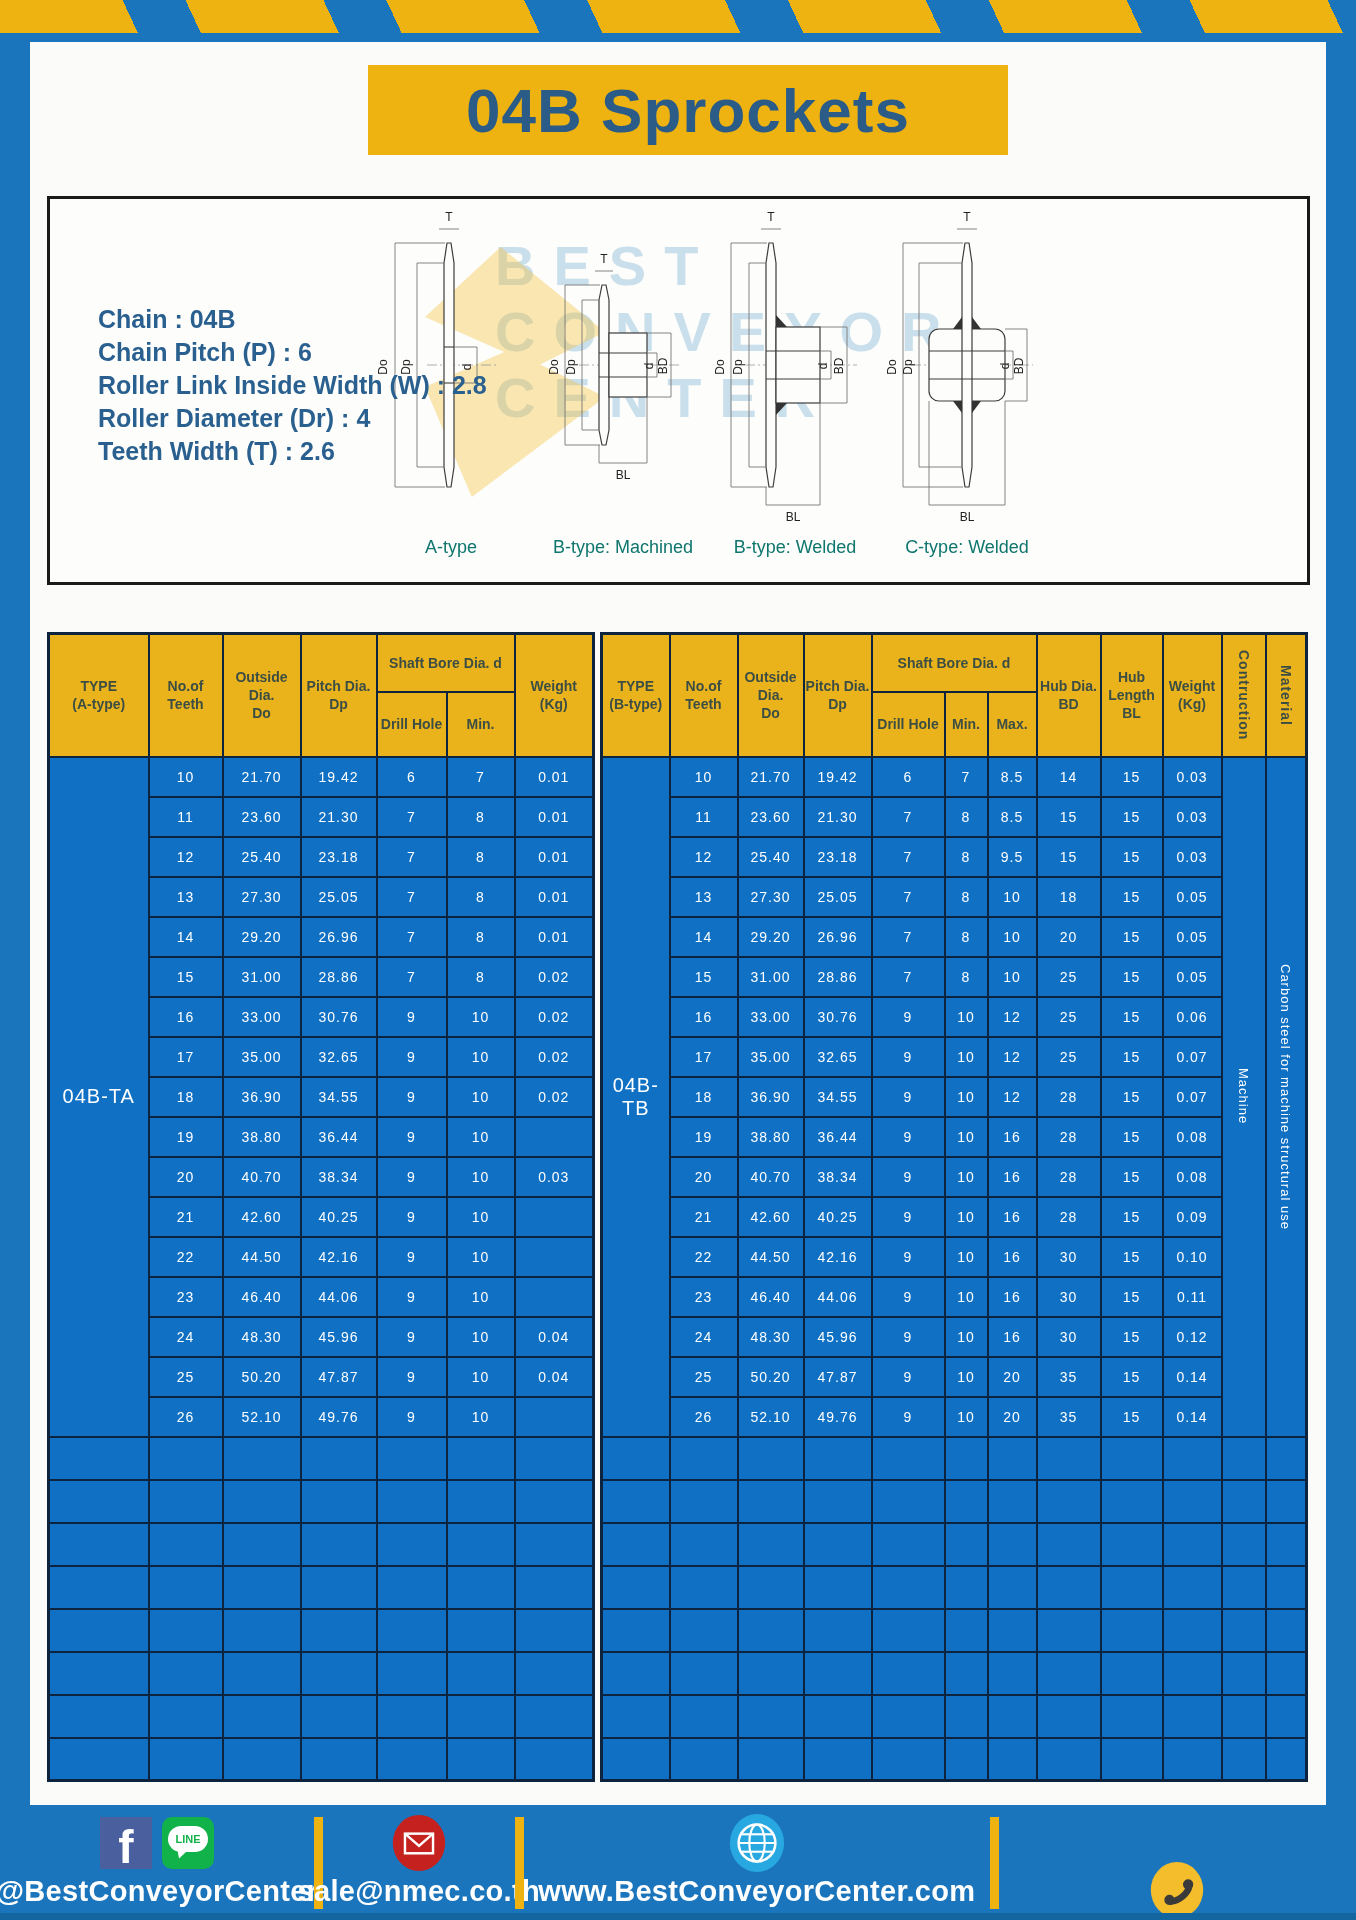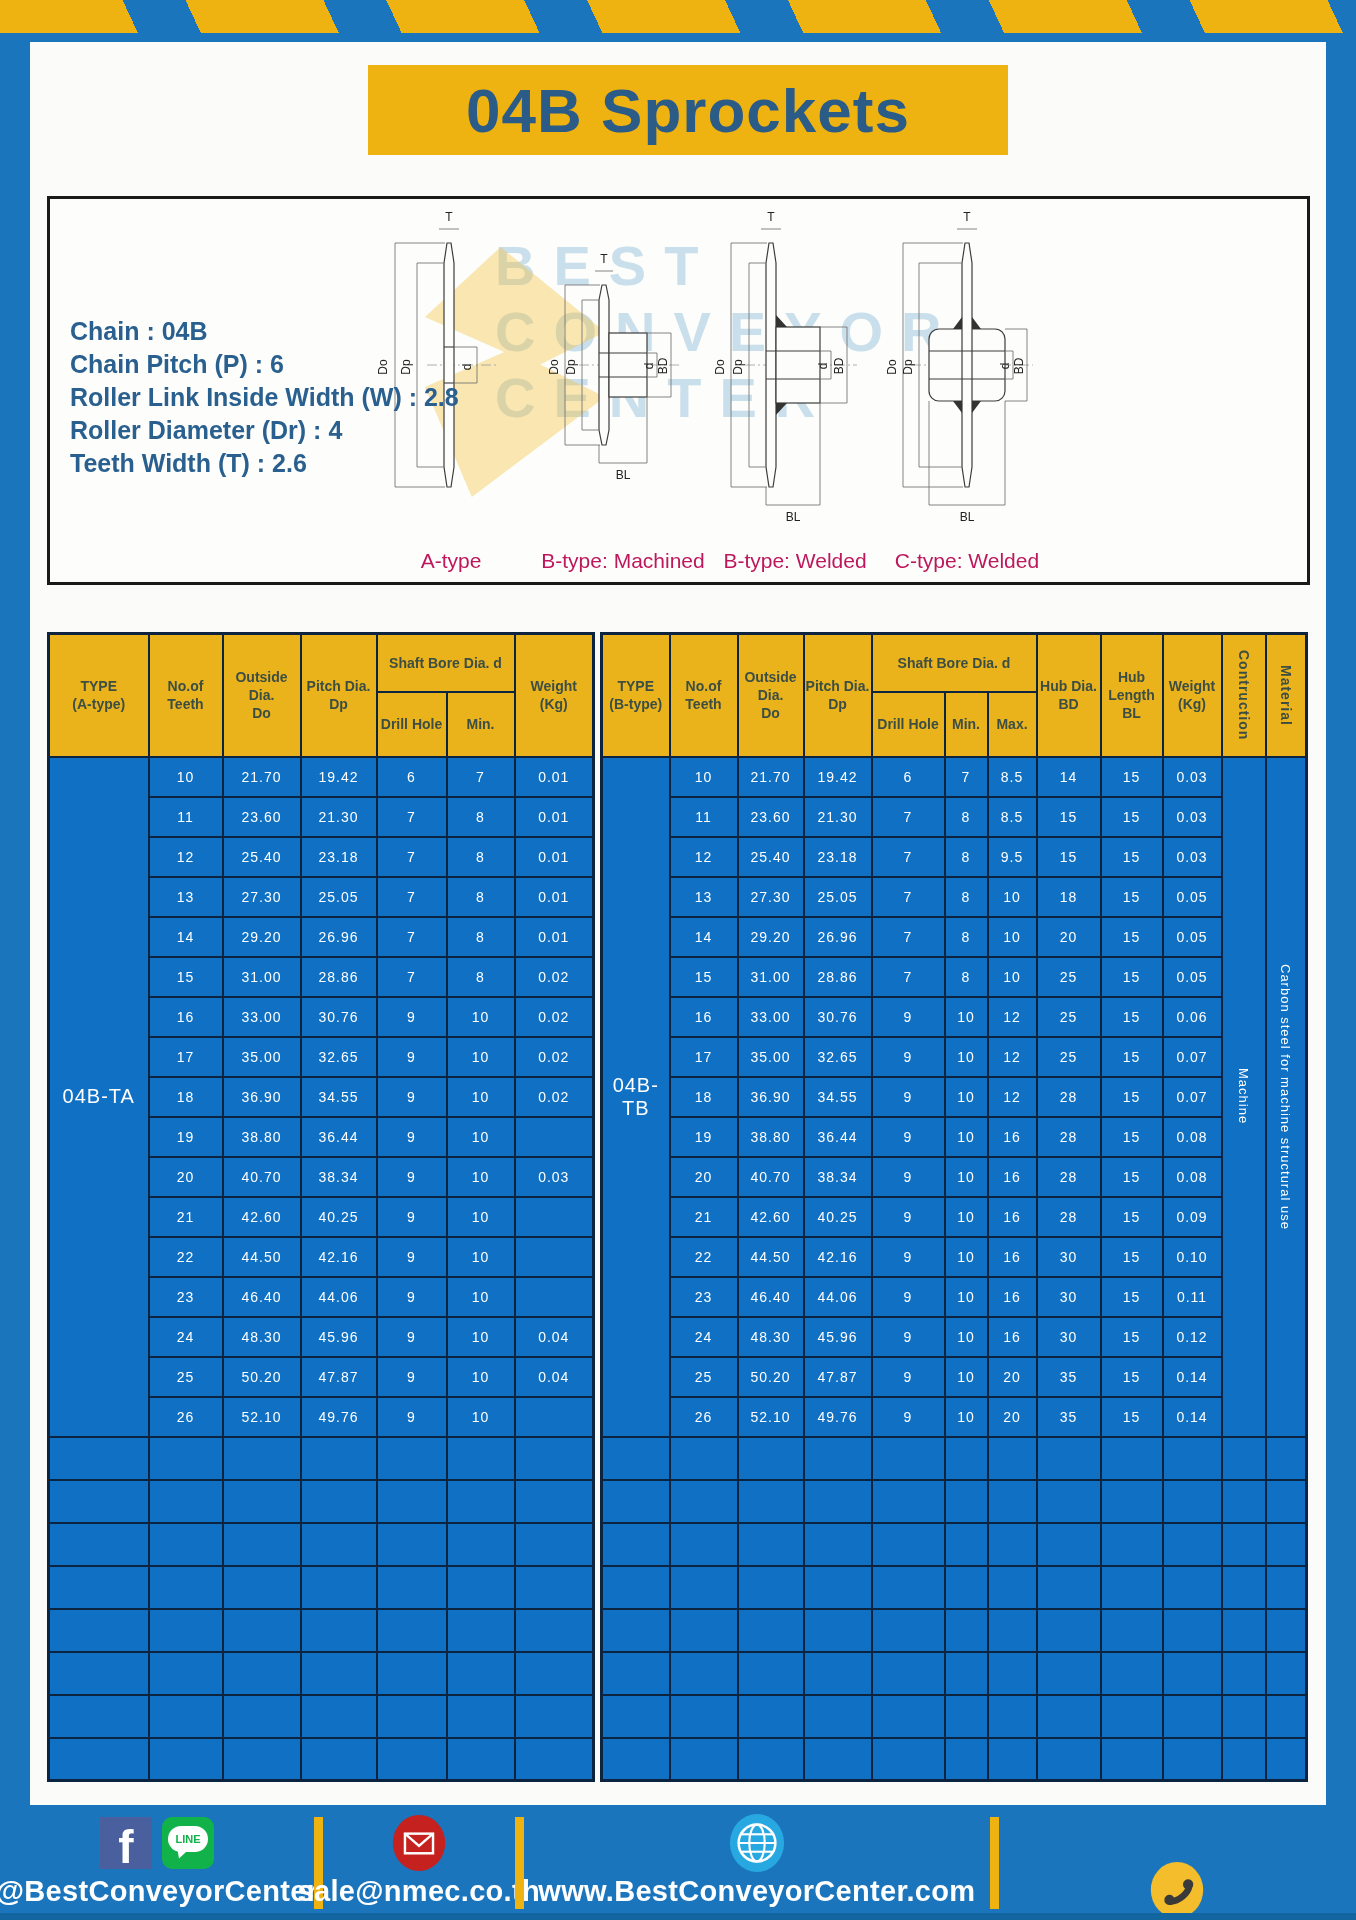--- a/index.html
+++ b/index.html
@@ -12,31 +12,31 @@
           background:repeating-linear-gradient(65deg,#eeb211 0 125px,#1b75bc 125px 182px);}
   
   .frame{position:absolute;left:30px;top:42px;width:1296px;height:1763px;background:#fbfbf9;}
   
   .title-box{position:absolute;left:338px;top:23px;width:640px;height:90px;background:#eeb211;
           display:flex;align-items:center;justify-content:center;}
   .title-box span{font-size:62px;font-weight:bold;color:#2b5c88;letter-spacing:1px;}
   
   .panel{position:absolute;left:17px;top:154px;width:1263px;height:389px;background:#fdfdfb;
           border:3px solid #1a1a1a;}
-  .specs{position:absolute;left:20px;top:104px;z-index:2;margin-top:12px;}
+  .specs{position:absolute;left:48px;top:104px;z-index:2;}
   .spec-line{font-size:25px;line-height:33px;font-weight:bold;color:#2a608f;white-space:nowrap;}
   .watermark{position:absolute;left:445px;top:34px;z-index:0;pointer-events:none;}
   .wm-shape{position:absolute;left:-70px;top:14px;width:180px;height:250px;background:rgba(243,193,54,.38);
           clip-path:polygon(42% 0,100% 34%,64% 47%,100% 60%,26% 100%,0 56%,44% 42%,0 28%);}
   .wm-text div{font-size:56px;font-weight:bold;letter-spacing:18px;line-height:66px;
           color:rgba(130,180,215,.42);}
   .drawings{position:absolute;left:315px;top:6px;width:700px;height:378px;display:flex;z-index:1;}
   .fig{width:172px;margin:0;display:flex;flex-direction:column;align-items:center;}
   .fig svg{width:172px;height:330px;}
-  .fig figcaption{font-size:21px;color:#be185d;margin-top:14px;white-space:nowrap;}
+  .fig figcaption{font-size:18px;color:#0f766e;margin-top:2px;white-space:nowrap;}
   svg .part{fill:#fdfdfb;stroke:#3c3c3c;stroke-width:1.2;}
   svg .ln{stroke:#3c3c3c;stroke-width:1.1;}
   svg .dim{stroke:#777;stroke-width:0.9;}
   svg .cl{stroke:#999;stroke-width:0.8;stroke-dasharray:10 3 2 3;}
   svg text{font-family:"Liberation Sans",sans-serif;font-size:12px;fill:#222;}
   
   table.tbl{position:absolute;border-collapse:collapse;table-layout:fixed;
           background:#0f70c4;border:3px solid #0d2440;}
   .tbl-a{left:17px;top:590px;width:545px;}
   .tbl-b{left:570px;top:590px;width:705px;}

